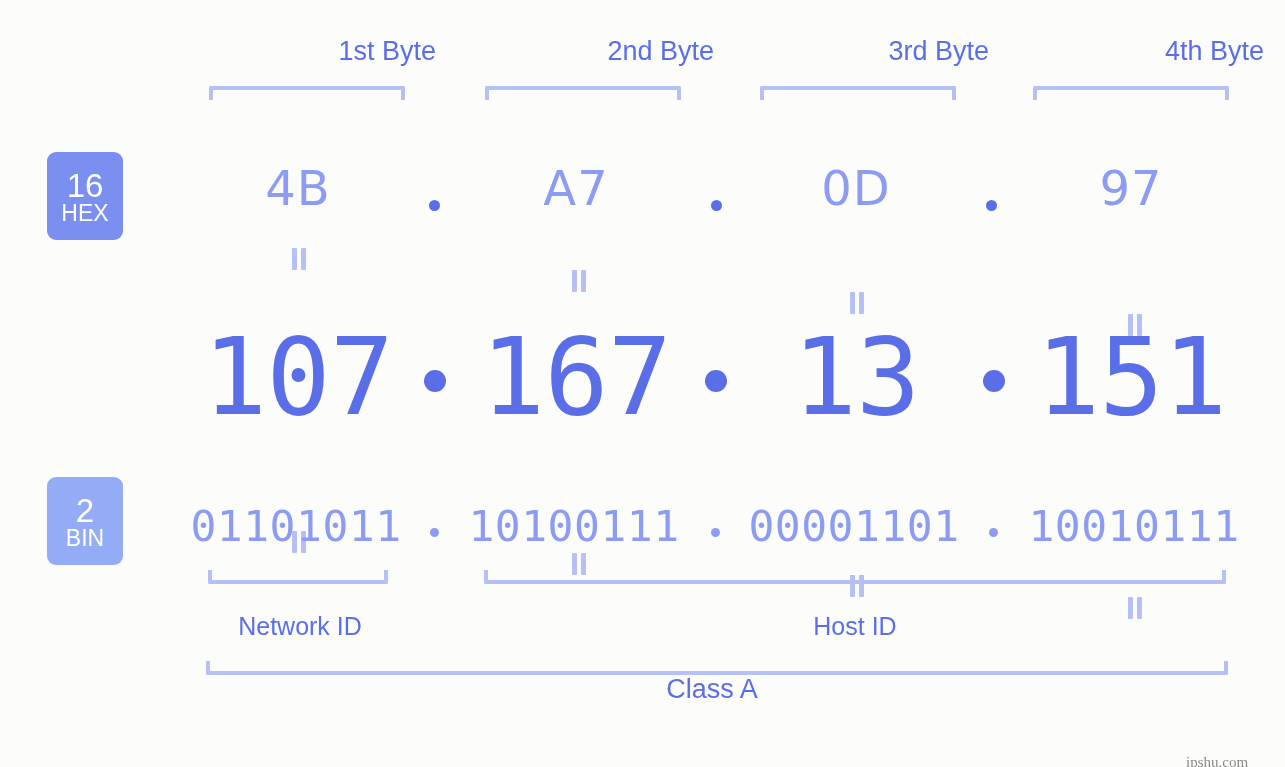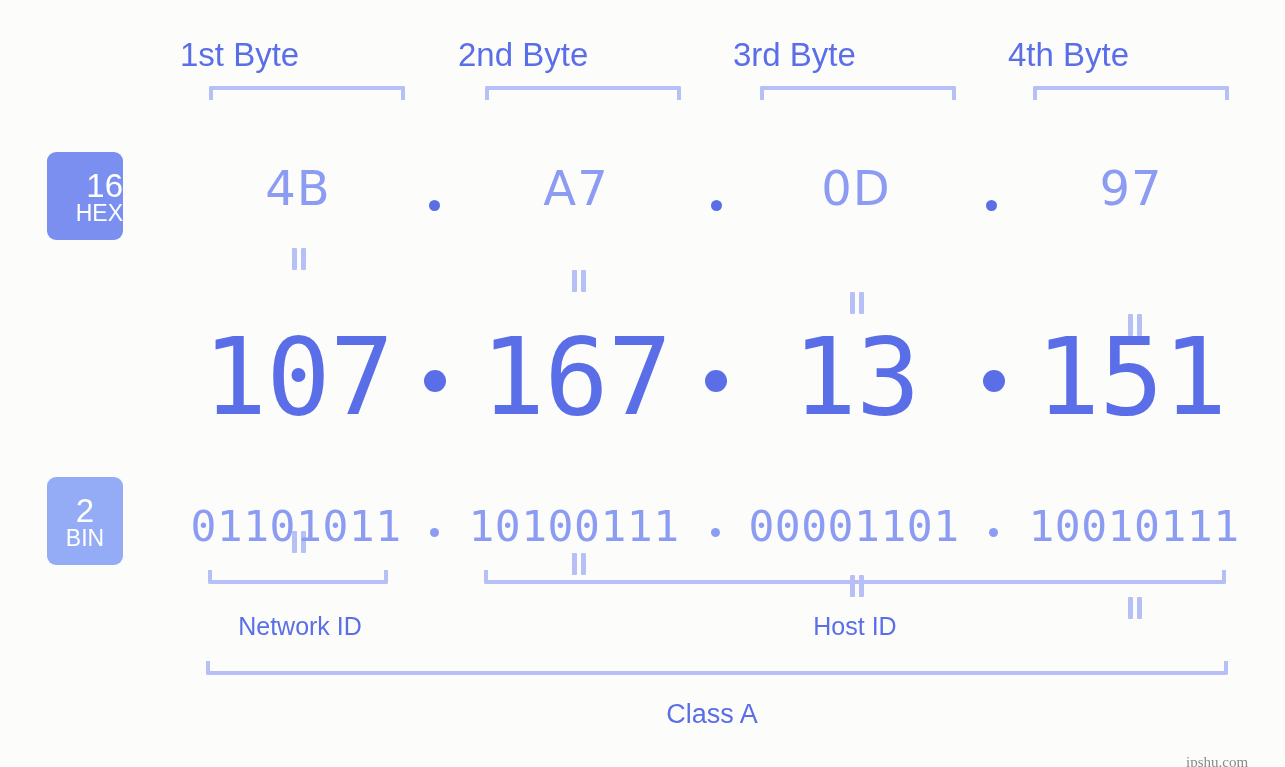--- a/index.html
+++ b/index.html
@@ -18,23 +18,23 @@
     position: absolute;
     left: 0; top: 0;
     width: 1285px;
     height: 767px;
   }
   .abs { position: absolute; }
 
   
   .byte-header {
     font-family: "Liberation Sans", sans-serif;
-    font-size: 33px;
-    color: #5a6ee8;
-    text-align: left;
+    font-size: 27px;
+    color: #5a6ee8;
+    text-align: right;
     letter-spacing: 0px;
     white-space: nowrap;
   }
 
   
   .bracket-top {
     border-top: 4px solid #b6c0f7;
     border-left: 4px solid #b6c0f7;
     border-right: 4px solid #b6c0f7;
     height: 14px;
@@ -68,21 +68,21 @@
     line-height: 34px;
     font-family: "Liberation Sans", sans-serif;
     font-weight: 400;
   }
   .badge .nm {
     font-size: 23px;
     line-height: 21px;
     font-family: "Liberation Sans", sans-serif;
     font-weight: 400;
   }
-  .badge-hex { background: #7a8ff0; align-items: flex-end; }
+  .badge-hex { background: #7a8ff0; }
   .badge-dec { background: #7a8ff0; }
   .badge-bin { background: #94abf5; }
 
   
   .hex-val {
     font-family: "DejaVu Sans", sans-serif;
     font-size: 48px;
     color: #8c9cf2;
     text-align: center;
     white-space: nowrap;
@@ -246,17 +246,17 @@
   <div class="abs dot-bin" style="left:989px; top:528px;"></div>
   <div class="abs bin-val" style="left:1016px; top:501px; width:236px;">10010111</div>
 
   <div class="abs bracket-bottom" style="left:208px; top:570px; width:180px;"></div>
   <div class="abs bracket-bottom" style="left:484px; top:570px; width:742px;"></div>
 
   <div class="abs sec-label" style="left:180px; top:612px; width:240px;">Network ID</div>
   <div class="abs sec-label" style="left:735px; top:612px; width:240px;">Host ID</div>
 
   <div class="abs bracket-bottom" style="left:206px; top:661px; width:1022px;"></div>
-  <div class="abs class-label" style="left:592px; top:699px; width:240px;">Class A</div>
+  <div class="abs class-label" style="left:592px; top:674px; width:240px;">Class A</div>
 
   <div class="abs watermark" style="left:1186px; top:754px;font-family:Liberation Serif, serif;">ipshu.com</div>
 
 </div>
 
 </body></html>

